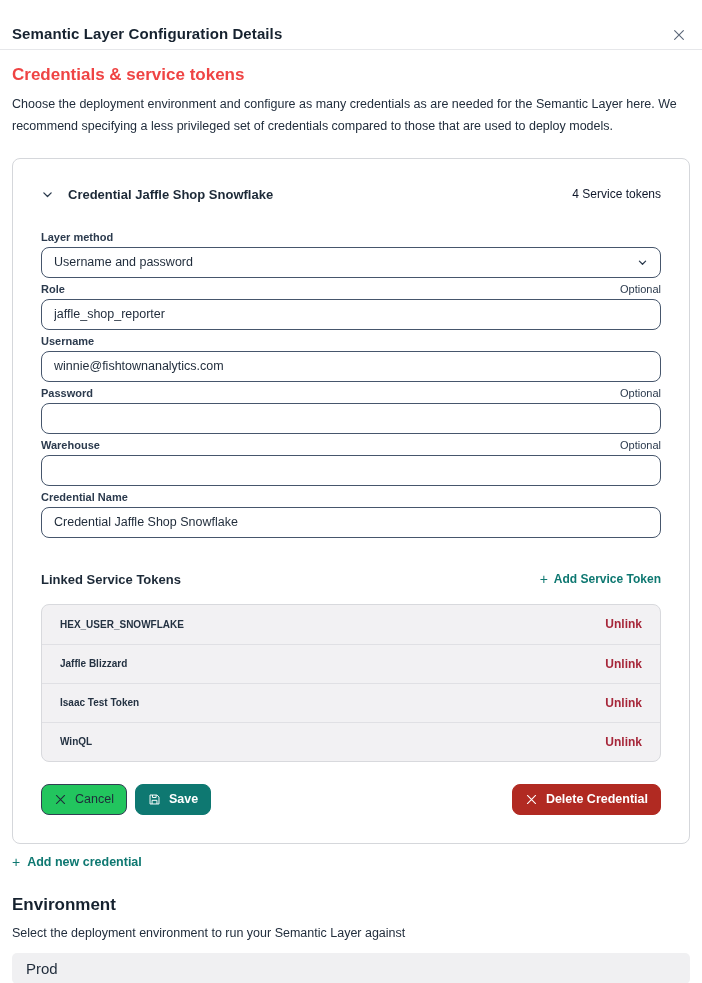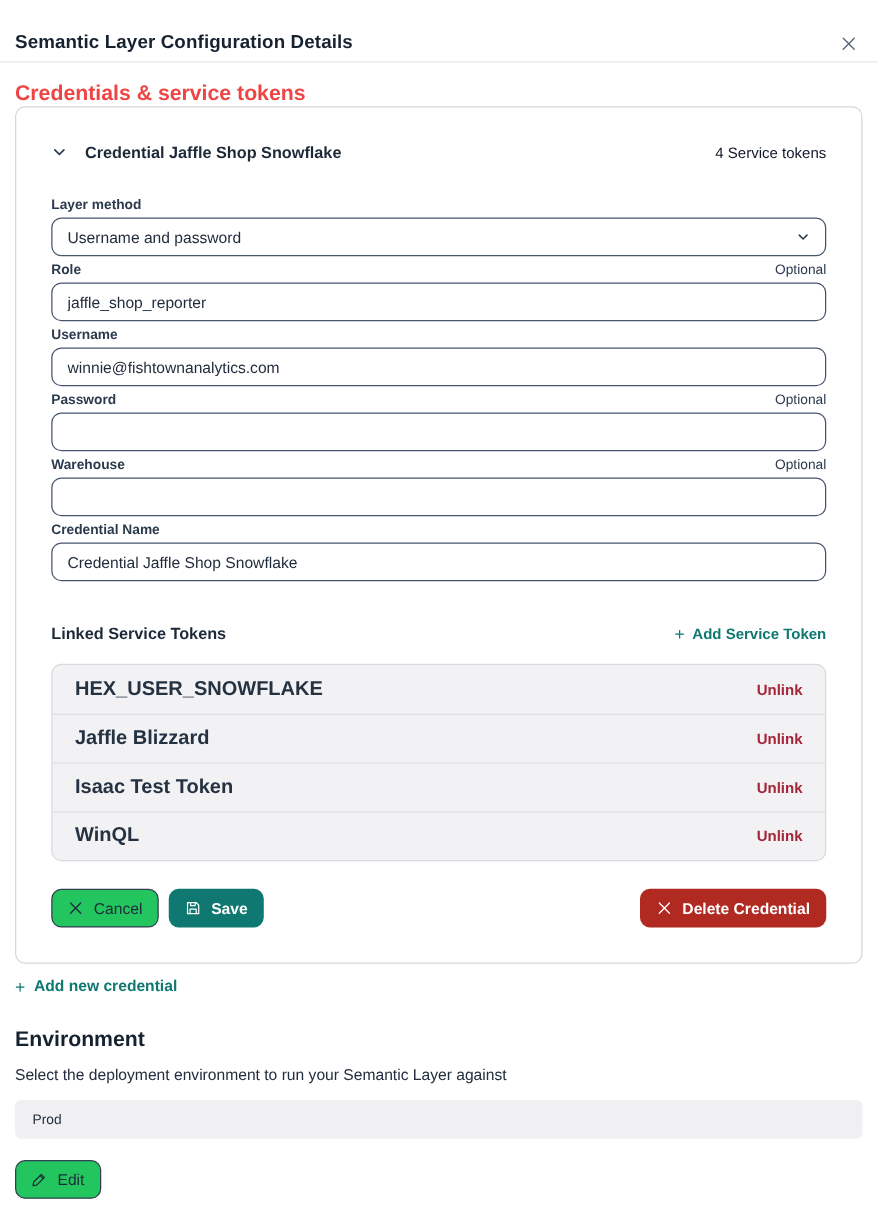--- a/index.html
+++ b/index.html
@@ -81,21 +81,21 @@
   .token-list {
     margin-top:17px;
     border:1px solid #d8d9dd; border-radius:8px;
     background:#f2f1f3; overflow:hidden;
   }
   .token-row {
     display:flex; justify-content:space-between; align-items:center;
     height:39px; padding:0 18px;
   }
   .token-row + .token-row { border-top:1px solid #e0e0e4; }
-  .token-name { font-size:16px; font-weight:700; color:#243242; }
+  .token-name { font-size:10px; font-weight:700; color:#243242; }
   .unlink-btn {
     font-size:12px; font-weight:700; color:#a62639;
     background:none; border:none; cursor:pointer;
     font-family:"Liberation Sans", sans-serif;
   }
 
   
   .btn-row { display:flex; align-items:center; margin-top:22px; }
   .btn {
     display:inline-flex; align-items:center; gap:8px;
@@ -123,39 +123,40 @@
     font-size:12.5px; font-weight:700; color:#0e7871;
     background:none; border:none; cursor:pointer;
     font-family:"Liberation Sans", sans-serif;
   }
   .env-heading { font-size:17px; font-weight:700; color:#16222f; margin-top:26px; }
   .env-desc { font-size:12.5px; color:#222e3d; margin-top:11px; }
   .env-value {
     margin-top:13px; height:31px;
     background:#f0f0f2; border-radius:5px;
     display:flex; align-items:center;
-    padding:0 14px; font-size:11px; color:#1f2b3a;
+    padding:0 14px; font-size:15px; color:#1f2b3a;
   }
   .edit-btn { margin-top:17px; }
 </style>
 </head>
 <body>
 
 <div class="modal-header">
   <div class="modal-title">Semantic Layer Configuration Details</div>
   <button class="close-btn" aria-label="Close">
     <svg viewBox="0 0 16 16" fill="none" stroke="currentColor" stroke-width="1.3" stroke-linecap="round">
       <path d="M3 3l10 10M13 3L3 13"></path>
     </svg>
   </button>
 </div>
 
 <div class="content">
 
   <div class="section-heading">Credentials &amp; service tokens</div>
+  <div class="section-desc">Choose the deployment environment and configure as many credentials as are needed for the Semantic Layer here. We recommend specifying a less privileged set of credentials compared to those that are used to deploy models.</div>
 
   <div class="card">
 
     <div class="card-header">
       <svg class="chev" viewBox="0 0 16 16" fill="none" stroke="currentColor" stroke-width="1.6" stroke-linecap="round" stroke-linejoin="round">
         <path d="M3.5 6l4.5 4.5L12.5 6"></path>
       </svg>
       <div class="card-title">Credential Jaffle Shop Snowflake</div>
       <div class="tokens-count">4 Service tokens</div>
     </div>

